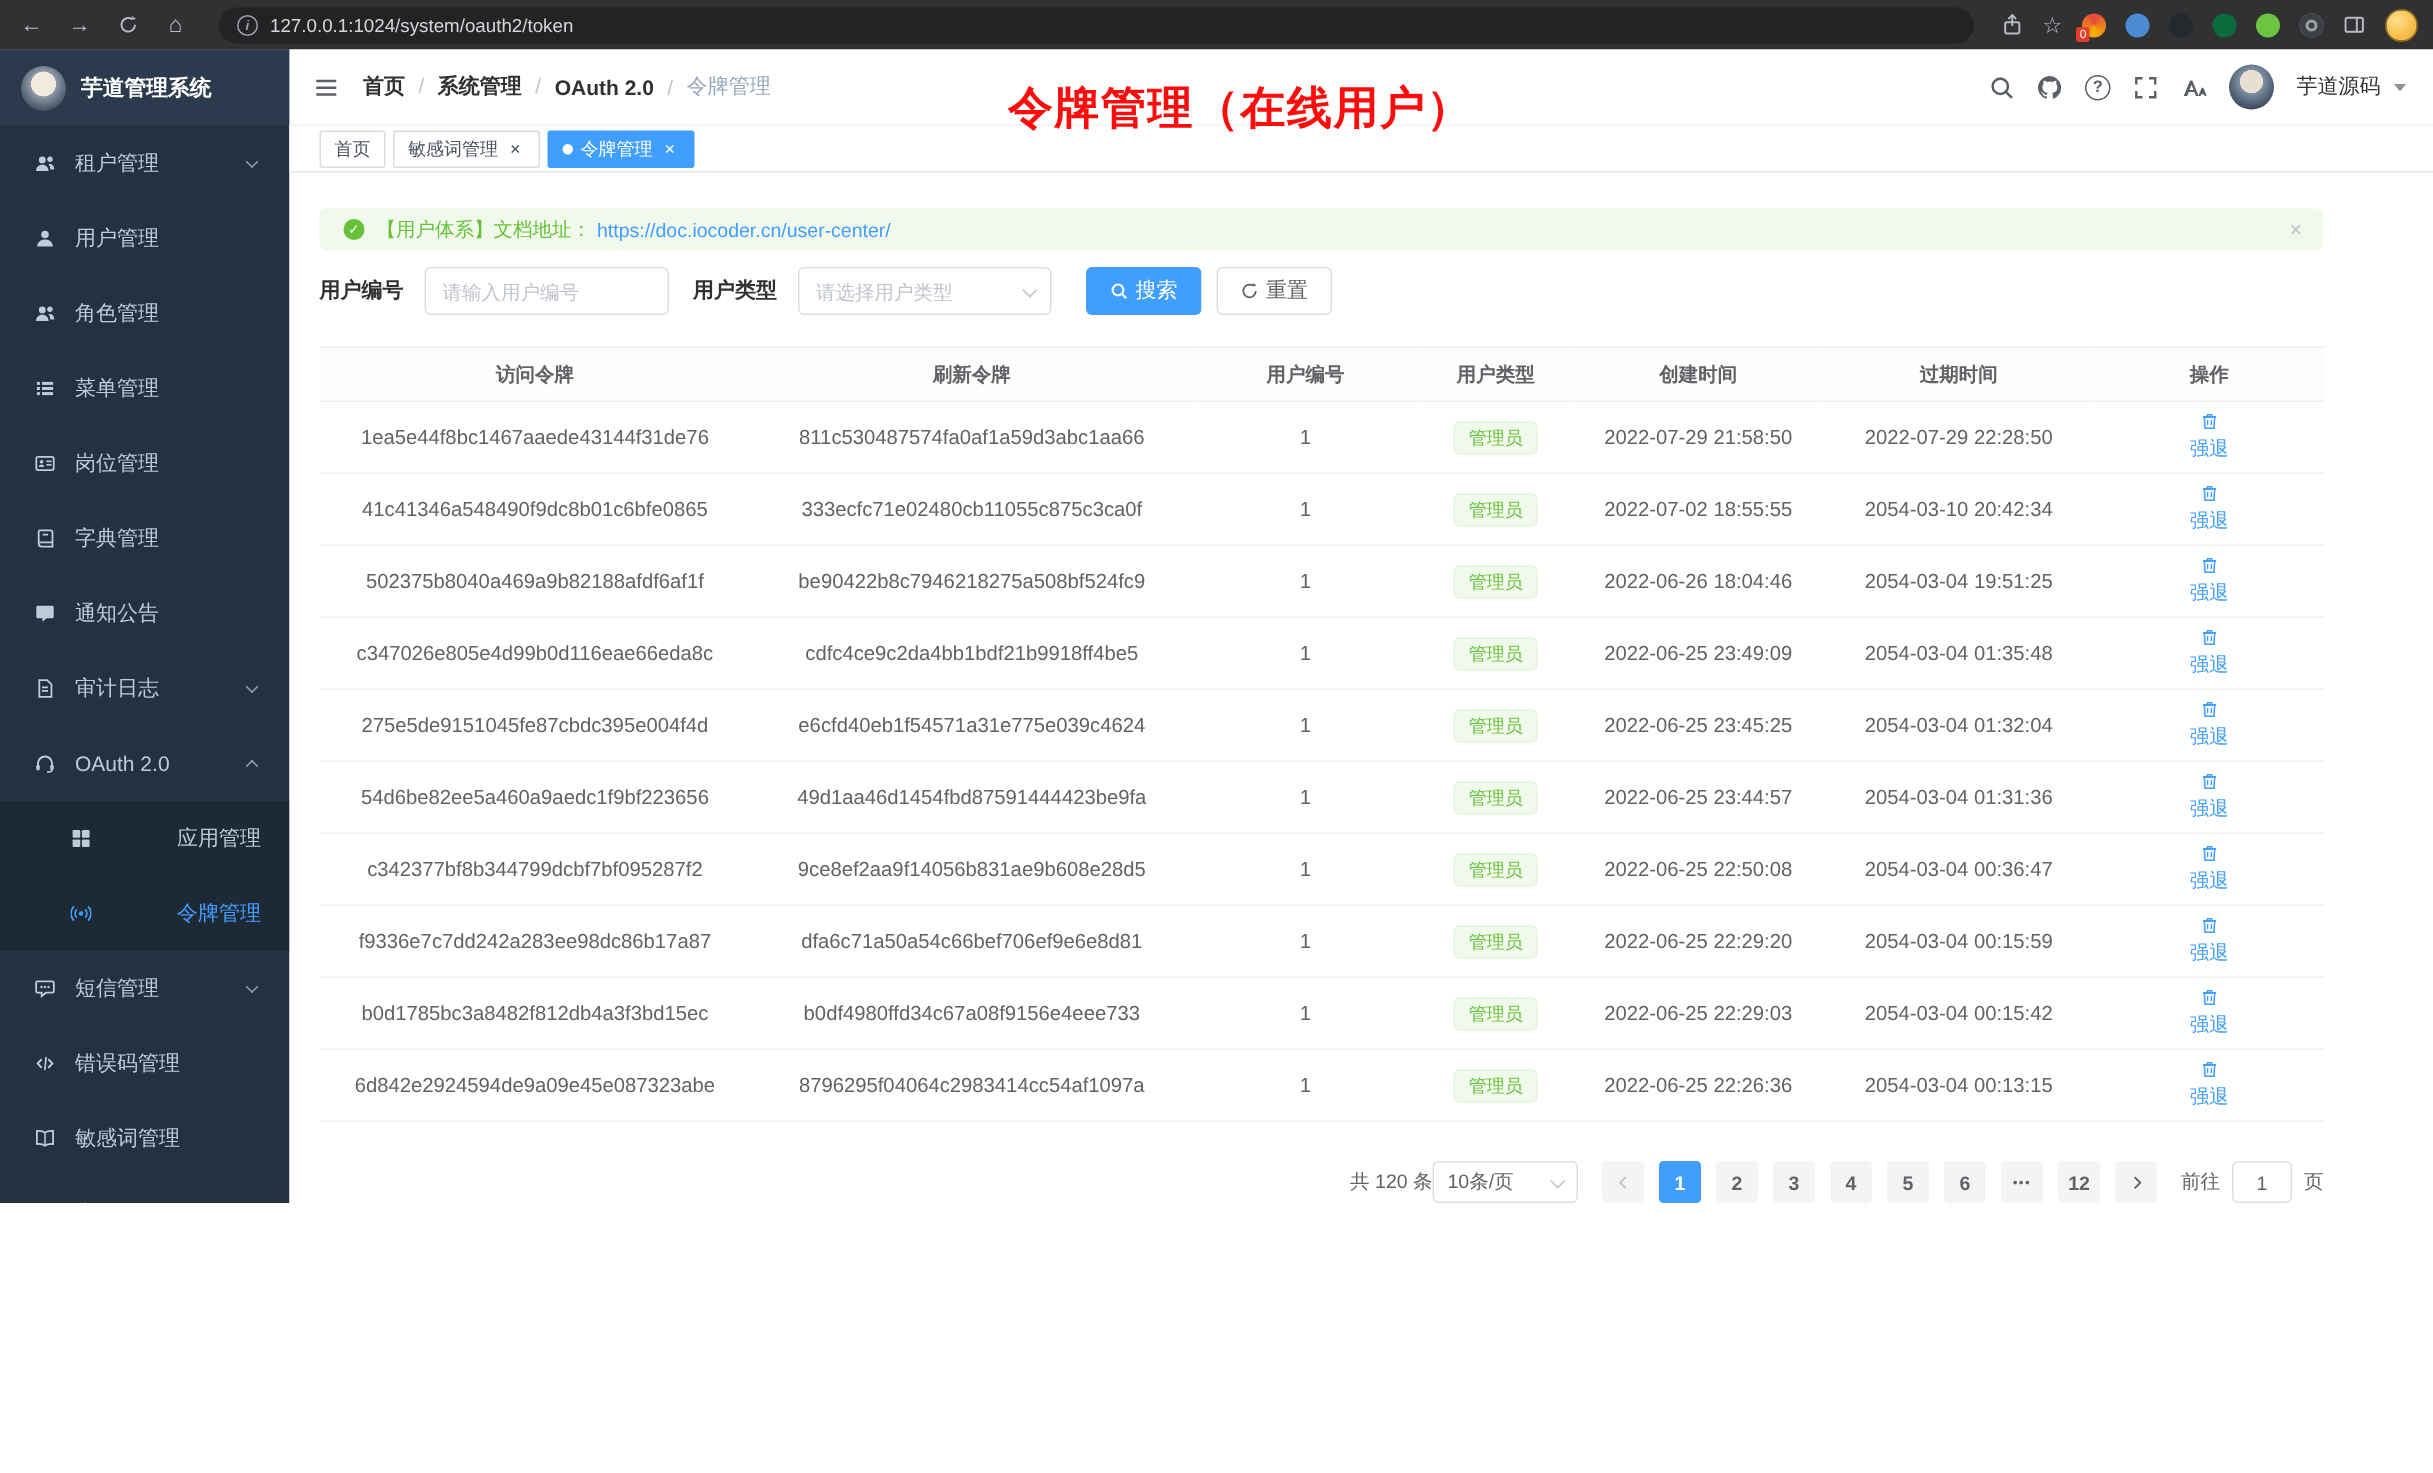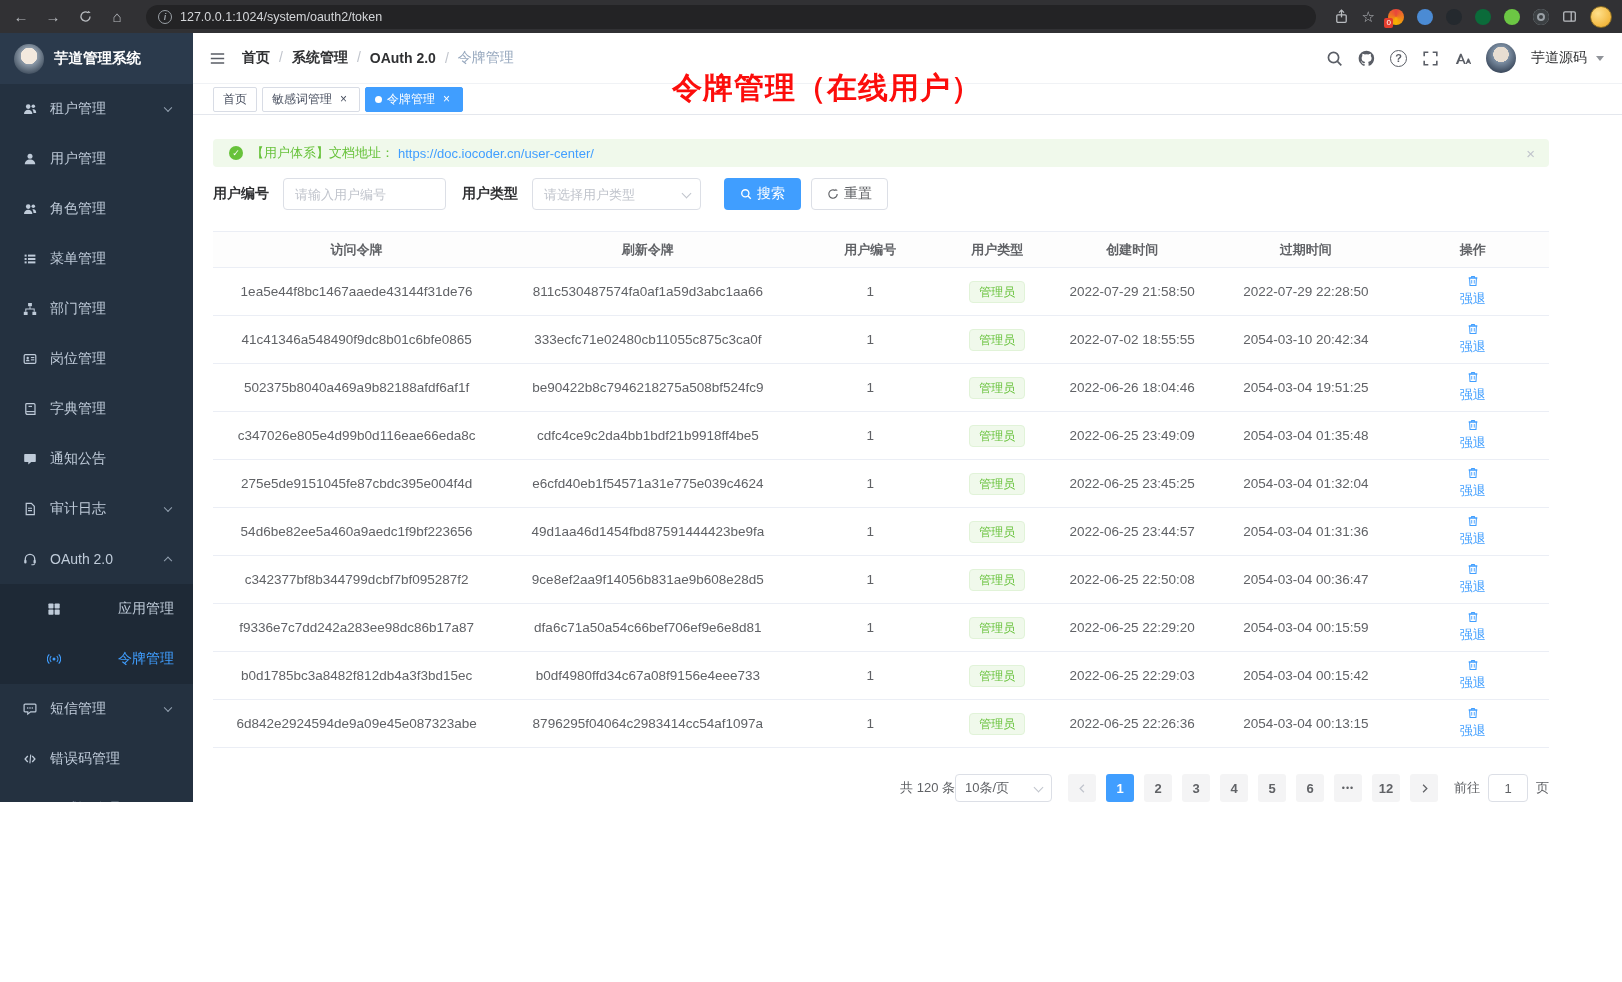--- a/index.html
+++ b/index.html
@@ -58,21 +58,21 @@
   
   .tabs-bar { height:31px; display:flex; align-items:center; padding:0 20px; gap:5px; border-bottom:1px solid #e4e7ed; background:#fff; }
   .tab { display:inline-flex; align-items:center; height:25px; padding:0 9px; border:1px solid #d8dce5; background:#fff; color:#495060; font-size:12px; cursor:pointer; gap:5px; border-radius:2px; }
   .tab.active { background:#409eff; border-color:#409eff; color:#fff; }
   .tab-dot { display:none; }
   .tab.active .tab-dot { display:inline-block; width:7px; height:7px; border-radius:50%; background:#fff; }
   .tab-close { display:none; font-size:12px; line-height:1; border-radius:50%; width:13px; height:13px; align-items:center; justify-content:center; }
   .tab-close.show { display:inline-flex; }
 
   
-  .annotation { position:absolute; left:672px; top:68px; color:#fc0d0b; font-size:30px; font-weight:700; letter-spacing:1px; z-index:50; pointer-events:none; white-space:nowrap; }
+  .annotation { position:absolute; left:672px; top:52px; color:#fc0d0b; font-size:30px; font-weight:700; letter-spacing:1px; z-index:50; pointer-events:none; white-space:nowrap; }
 
   
   .content { padding:24px 73px 0 20px; }
 
   .alert { height:28px; background:#f0f9eb; border-radius:4px; display:flex; align-items:center; padding:0 16px; position:relative; }
   .alert-check { width:14px; height:14px; background:#67c23a; border-radius:50%; color:#fff; font-size:9px; display:flex; align-items:center; justify-content:center; margin-right:8px; flex-shrink:0; }
   .alert-text { color:#67c23a; font-size:13px; }
   .alert-link { color:#409eff; font-size:13px; margin-left:4px; text-decoration:none; cursor:pointer; }
   .alert-close { position:absolute; right:14px; color:#c0c4cc; font-size:15px; cursor:pointer; line-height:1; }
 
@@ -211,32 +211,20 @@
               <rect x="1.6" y="6" width="2" height="2"></rect>
               <rect x="5" y="6" width="7.4" height="2"></rect>
               <rect x="1.6" y="9.4" width="2" height="2"></rect>
               <rect x="5" y="9.4" width="7.4" height="2"></rect>
             </svg>
           </span>
           <span class="mi-label">菜单管理</span>
 
         </div>
 
-        <div class="menu-item">
-          <span class="mi-icon">
-            <svg viewBox="0 0 14 14" width="14" height="14" fill="currentColor">
-              <rect x="5.1" y="1" width="3.8" height="3.2"></rect>
-              <rect x="0.8" y="9.8" width="3.8" height="3.2"></rect>
-              <rect x="9.4" y="9.8" width="3.8" height="3.2"></rect>
-              <path d="M6.5 4.2h1v2.2h4.2v3.4h-1V7.4H3.3v2.4h-1V6.4h4.2z"></path>
-            </svg>
-          </span>
-          <span class="mi-label">部门管理</span>
-
-        </div>
 
         <div class="menu-item">
           <span class="mi-icon">
             <svg viewBox="0 0 14 14" width="14" height="14" fill="currentColor">
               <rect x="1.2" y="2.6" width="11.6" height="8.8" rx="1.2" fill="none" stroke="currentColor" stroke-width="1.2"></rect>
               <circle cx="4.7" cy="5.9" r="1.2"></circle>
               <path d="M2.9 9.3c0-1 .8-1.7 1.8-1.7s1.8.7 1.8 1.7z"></path>
               <rect x="7.9" y="5" width="3.4" height="1.1"></rect>
               <rect x="7.9" y="7.3" width="3.4" height="1.1"></rect>
             </svg>

